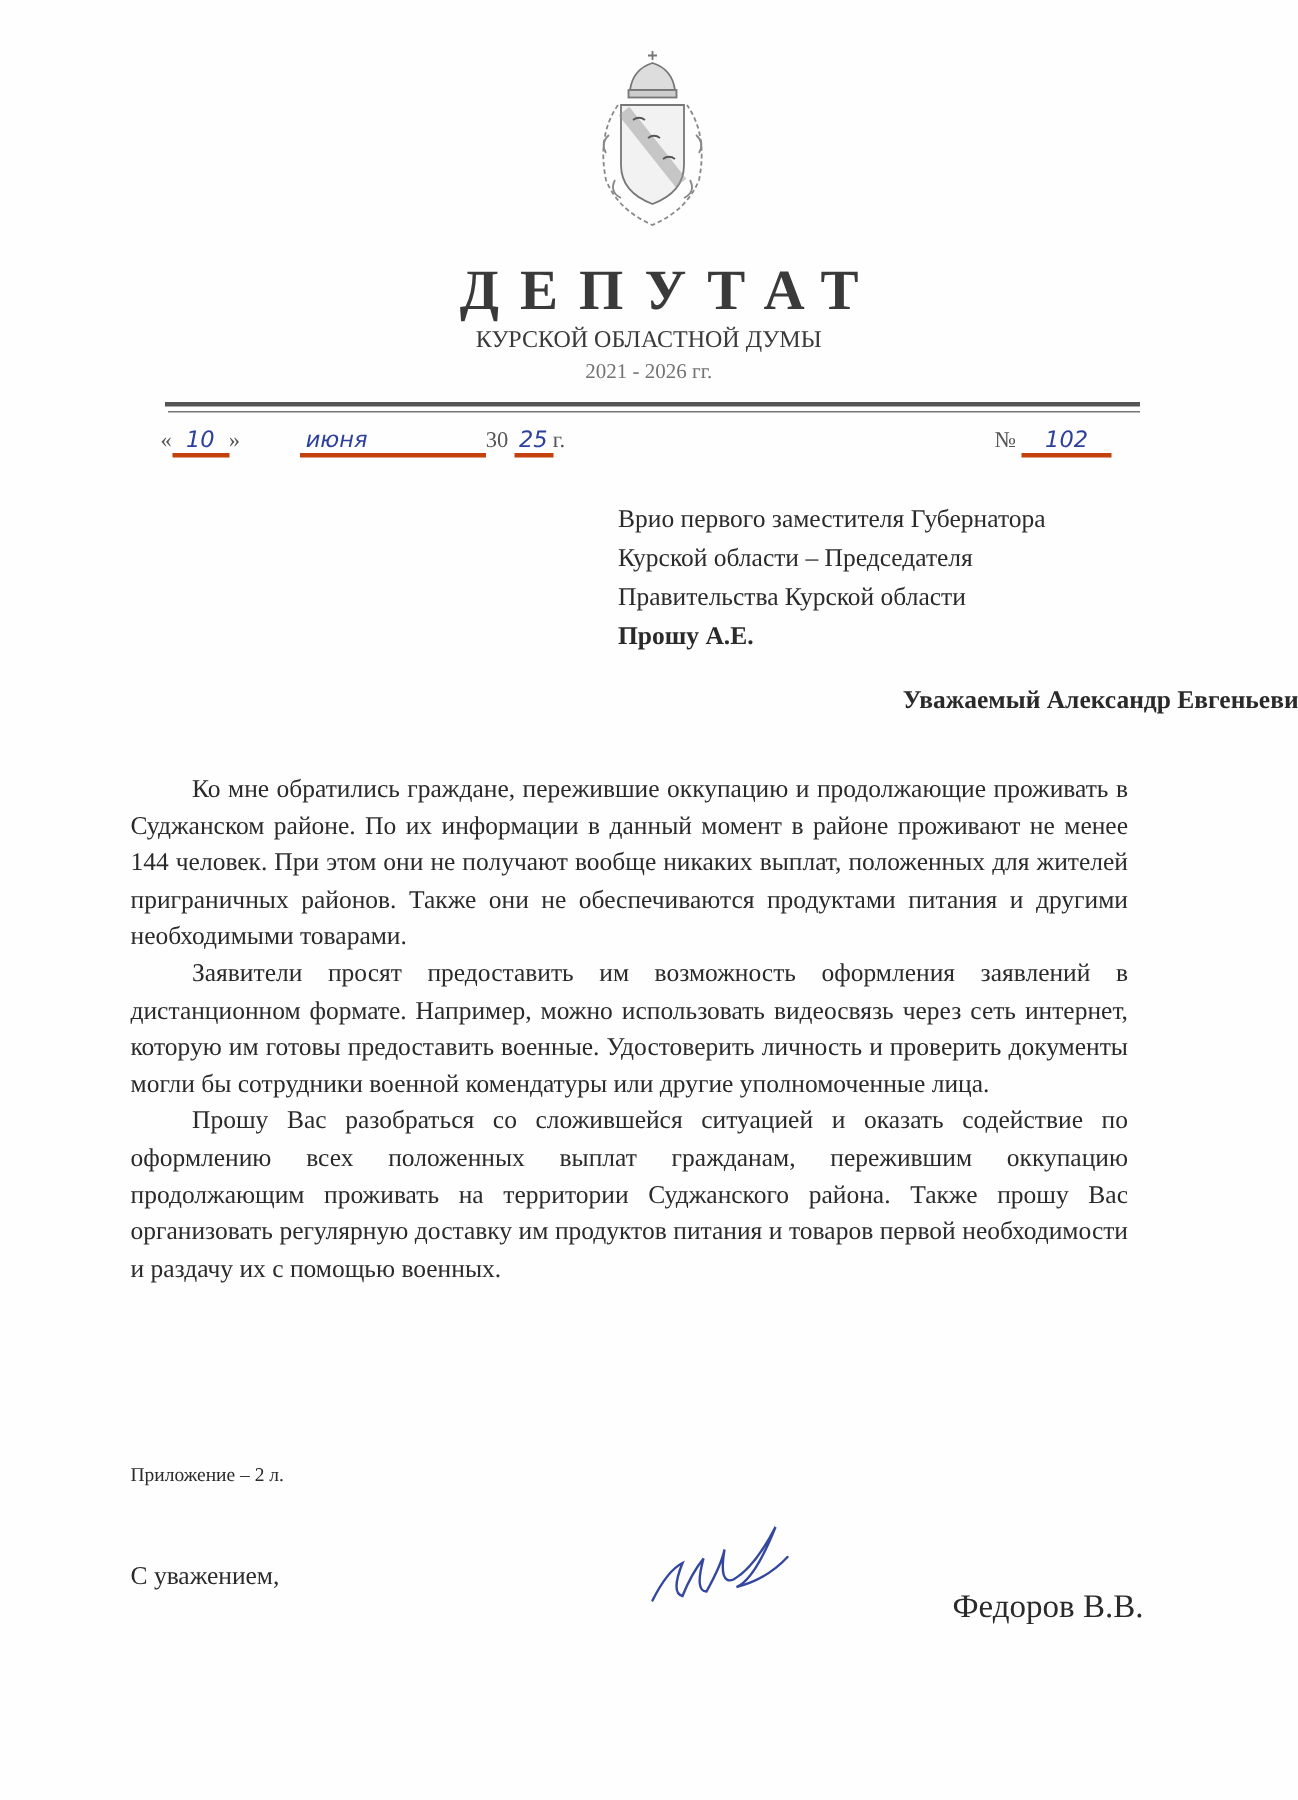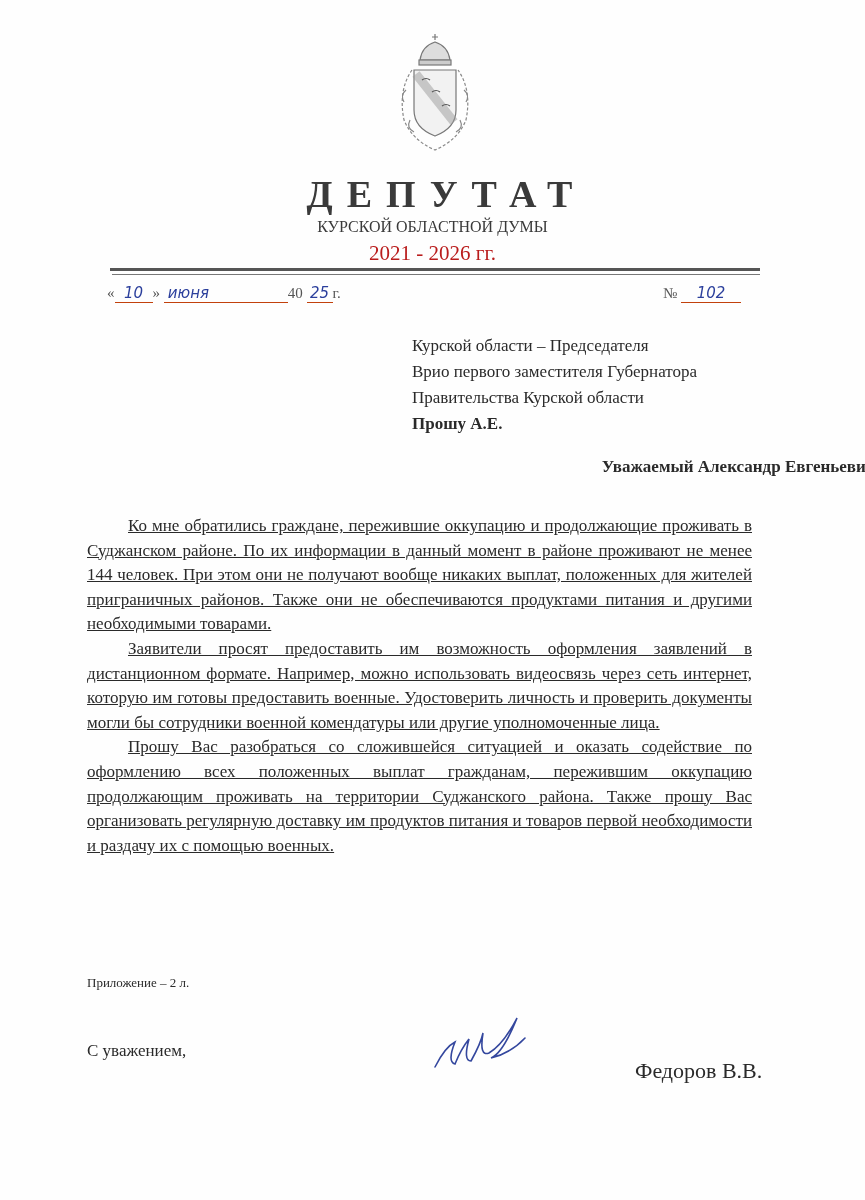--- a/index.html
+++ b/index.html
@@ -2,30 +2,30 @@
 <html><head>
 <meta charset="utf-8">
 <style>
   html, body { margin:0; padding:0; }
   body { width:865px; height:1200px; background:#fefefe; position:relative; overflow:hidden;
          font-family:"Liberation Serif", "DejaVu Serif", serif; color:#2a2a2a; }
   .emblem { position:absolute; left:392px; top:30px; width:86px; height:140px; }
   .title { position:absolute; left:0; width:865px; text-align:center; }
   .t1 { top:172px; font-size:38px; font-weight:bold; letter-spacing:14px; color:#3a3a3a; padding-left:14px; }
   .t2 { top:218px; font-size:16px; color:#3a3a3a; }
-  .t3 { top:241px; font-size:21px; color:#b91c1c; }
+  .t3 { top:241px; font-size:14px; color:#737373; }
   .rule1 { position:absolute; left:110px; top:268px; width:650px; height:3px; background:#555; }
   .rule2 { position:absolute; left:112px; top:274px; width:648px; height:1px; background:#777; }
   .dateline { position:absolute; top:284px; font-size:15px; color:#555; }
   .hand { font-family:"DejaVu Sans", sans-serif; font-style:italic; color:#2b3f9c; font-size:15px; }
-  .uline { display:inline-block; border-bottom:1px solid #c2410c; text-align:center; }
+  .uline { display:inline-block; border-bottom:3px solid #c2410c; text-align:center; }
   .addr { position:absolute; left:412px; top:333px; font-size:17px; line-height:26px; color:#2a2a2a; }
   .addr .b { font-weight:bold; }
   .greet { position:absolute; left:16px; width:865px; top:457px; text-align:right; font-size:17px; font-weight:bold; }
-  .body { position:absolute; left:87px; top:514px; width:665px; font-size:17px; line-height:24.6px; text-align:justify;text-decoration:underline; }
+  .body { position:absolute; left:87px; top:514px; width:665px; font-size:17px; line-height:24.6px; text-align:justify; }
   .body p { margin:0; text-indent:41px; }
   .attach { position:absolute; left:87px; top:975px; font-size:13px;text-align:center; }
   .regards { position:absolute; left:87px; top:1040px; font-size:17px; line-height:22px; }
   .sig { position:absolute; left:430px; top:1012px; width:110px; height:70px; }
   .signer { position:absolute; left:635px; top:1058px; font-size:22px; }
 </style>
 </head>
 <body>
 
 <svg class="emblem" viewBox="0 0 86 140">
@@ -42,31 +42,31 @@
 </svg>
 
 <div class="title t1">ДЕПУТАТ</div>
 <div class="title t2">КУРСКОЙ ОБЛАСТНОЙ ДУМЫ</div>
 <div class="title t3">2021 - 2026 гг.</div>
 <div class="rule1"></div>
 <div class="rule2"></div>
 
 <div class="dateline" style="left:107px;">
   <span>«</span><span class="uline hand" style="width:38px;">10</span><span>»</span>
-  <span class="uline hand" style="width:120px;text-align:left;padding-left:4px;">июня</span><span>40</span>
+  <span class="uline hand" style="width:120px;text-align:left;padding-left:4px;margin-left:36px;">июня</span><span>30</span>
   <span class="uline hand" style="width:26px;">25</span><span>г.</span>
 </div>
 <div class="dateline" style="left:663px;">
   <span>№</span>
   <span class="uline hand" style="width:60px;">102</span>
 </div>
 
 <div class="addr">
+  <div>Врио первого заместителя Губернатора</div>
   <div>Курской области – Председателя</div>
-  <div>Врио первого заместителя Губернатора</div>
   <div>Правительства Курской области</div>
   <div class="b">Прошу А.Е.</div>
 </div>
 
 <div class="greet">Уважаемый Александр Евгеньевич!</div>
 
 <div class="body">
   <p>Ко мне обратились граждане, пережившие оккупацию и продолжающие проживать в Суджанском районе. По их информации в данный момент в районе проживают не менее 144 человек. При этом они не получают вообще никаких выплат, положенных для жителей приграничных районов. Также они не обеспечиваются продуктами питания и другими необходимыми товарами.</p>
   <p>Заявители просят предоставить им возможность оформления заявлений в дистанционном формате. Например, можно использовать видеосвязь через сеть интернет, которую им готовы предоставить военные. Удостоверить личность и проверить документы могли бы сотрудники военной комендатуры или другие уполномоченные лица.</p>
   <p>Прошу Вас разобраться со сложившейся ситуацией и оказать содействие по оформлению всех положенных выплат гражданам, пережившим оккупацию продолжающим проживать на территории Суджанского района. Также прошу Вас организовать регулярную доставку им продуктов питания и товаров первой необходимости и раздачу их с помощью военных.</p>

